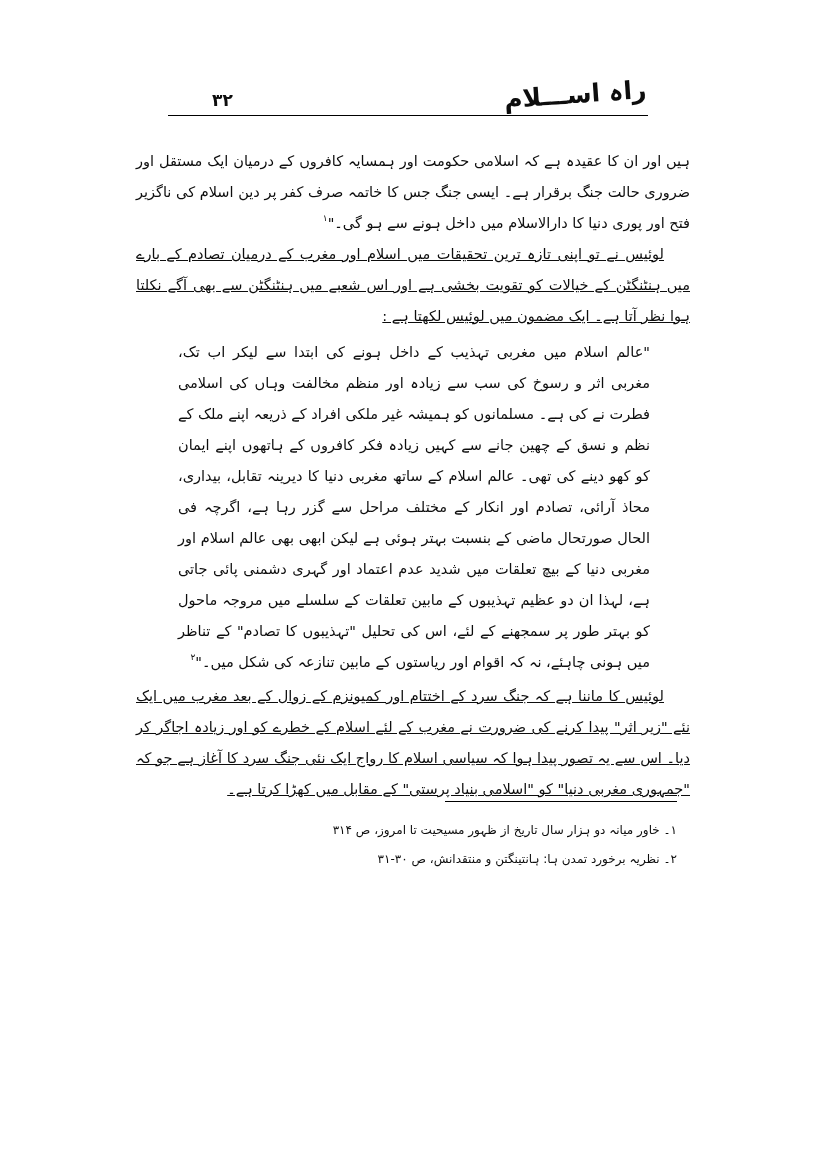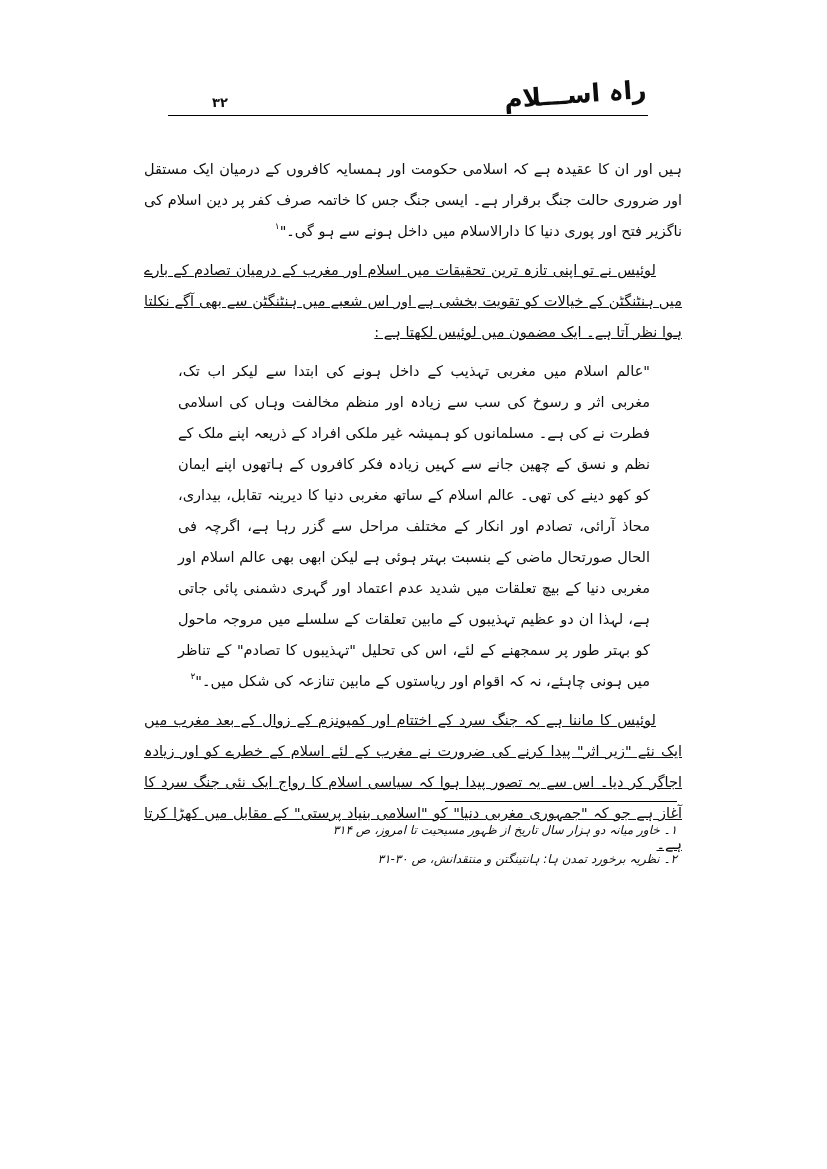--- a/index.html
+++ b/index.html
@@ -30,41 +30,41 @@
   }
   .title {
     font-size: 25px;
     font-weight: bold;
     letter-spacing: -1px;
     transform: rotate(-4deg);
     transform-origin: center;
     line-height: 1.2;
   }
   .page-number {
-    font-size: 13px;
+    font-size: 17px;
     font-weight: bold;
     align-self: flex-end;
   }
   .header-rule {
     border-top: 1.7px solid #000;
     height: 0;
   }
   
   .content {
     position: absolute;
     top: 146px;
     right: 137px;
     left: 136px;
     direction: rtl;
     font-size: 14.5px;
     line-height: 31px;
     text-align: justify;
     color: #0d0d0d;
   }
-  .content p { margin: 8px; }
+  .content p { margin: 0; }
   .para-indent { text-indent: 26px; text-decoration: underline; }
   .para-gap { margin-top: 3px; }
   blockquote.quote {
     margin: 5px 40px 3px 42px;
     text-align: justify;
   }
   sup.fnref {
     font-size: 9px;
     line-height: 0;
     vertical-align: 7px;
@@ -84,21 +84,20 @@
     height: 0;
     margin-left: auto;   
     margin-right: 0;
     margin-bottom: 14px;
   }
   .fn {
     font-size: 12px;
     line-height: 29px;
     text-align: right;
     color: #0d0d0d;
-    font-style: italic;
   }
 </style>
 </head>
 <body>
 
 <div class="page">
 
   <header class="header">
     <div class="header-row">
       <span class="title">راہ اســـلام</span>

